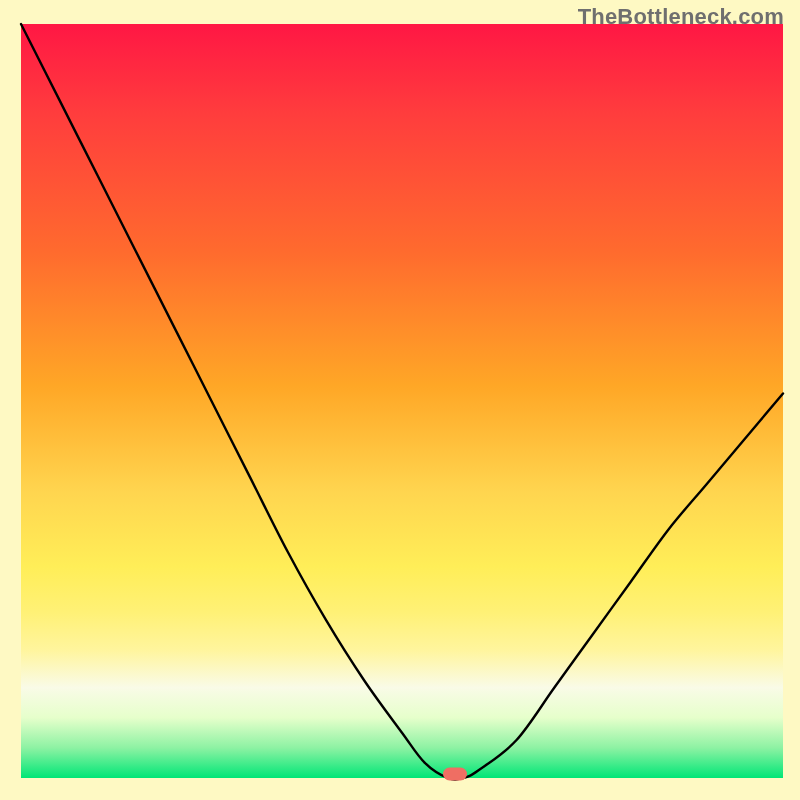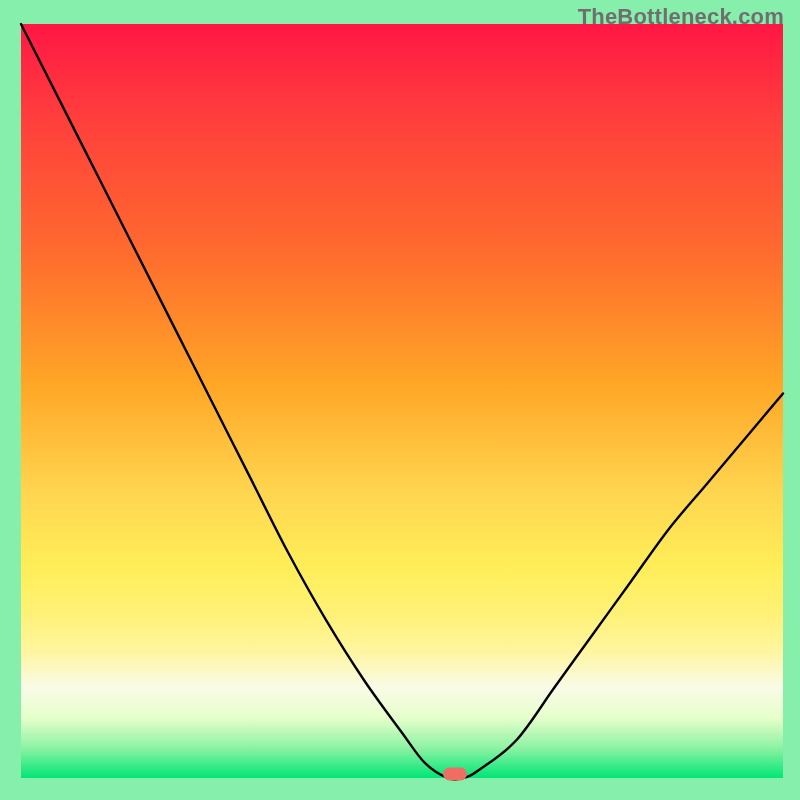--- a/index.html
+++ b/index.html
@@ -8,21 +8,21 @@
     width: 800px;
     height: 800px;
     background: #000;
     overflow: hidden;
     font-family: Arial, Helvetica, sans-serif;
   }
   .frame {
     position: relative;
     width: 800px;
     height: 800px;
-    background: #86efac;
+    background: #fef9c3;
   }
   .watermark {
     position: absolute;
     top: 4px;
     right: 16px;
     color: #6f6f6f;
     font-size: 22px;
     font-weight: 600;
     letter-spacing: 0.2px;
     z-index: 10;

